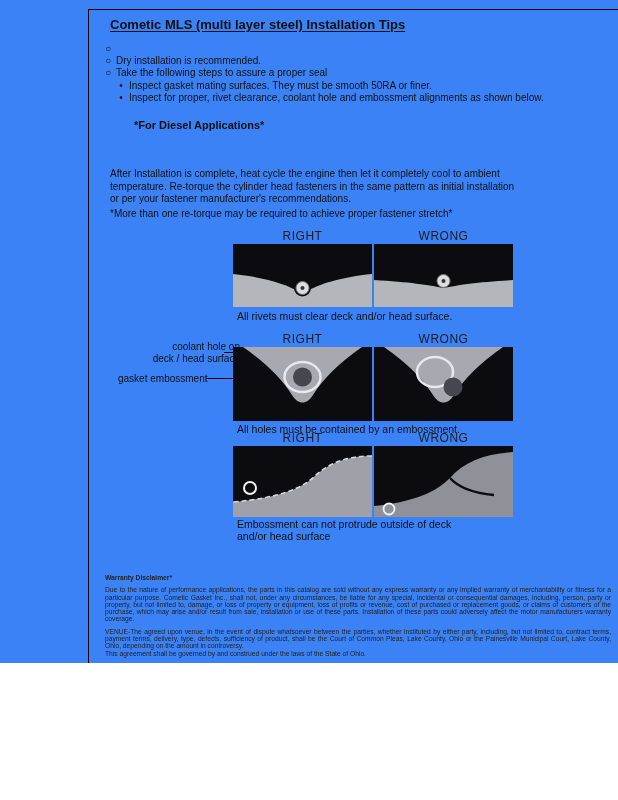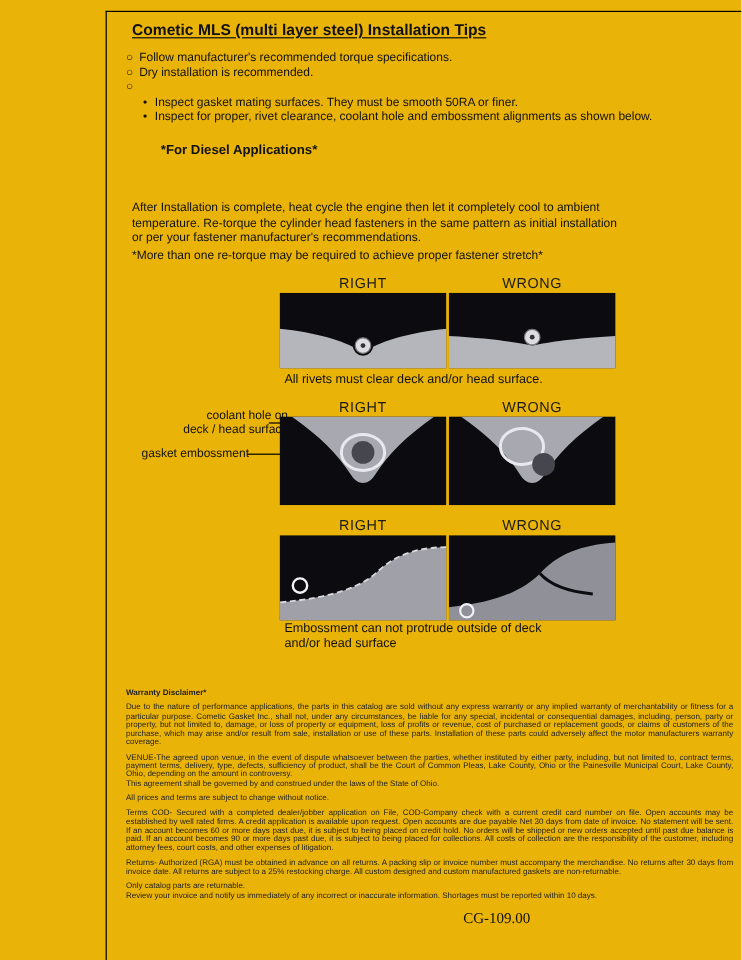--- a/index.html
+++ b/index.html
@@ -1,18 +1,18 @@
 <!DOCTYPE html>
 <html><head>
 <meta charset="utf-8">
 <style>
   * { margin:0; padding:0; box-sizing:border-box; }
   html,body { background:#ffffff; }
   body { font-family:"Liberation Sans", sans-serif; color:#111; }
-  .page { position:relative; width:618px; height:800px; background:#eab308; overflow:hidden; }
+  .page { position:relative; width:618px; height:663px; background:#3b82f6; overflow:hidden; }
 
   .rule-top  { position:absolute; left:88px; top:9px; width:530px; height:1px; background:#000; }
   .rule-left { position:absolute; left:88px; top:9px; width:1px; height:791px; background:#000; }
 
   .title { position:absolute; left:110px; top:17px; font-size:13px; font-weight:bold;
            text-decoration:underline; text-underline-offset:2px; }
 
   .tips { position:absolute; left:104px; top:43px; width:486px; list-style:none; font-size:10px; }
   .tips li { display:flex; gap:4px; line-height:12.2px; }
   .tips li.sub { margin-left:13px; }
@@ -57,28 +57,28 @@
 <div class="page">
 
   <div class="rule-top"></div>
   <div class="rule-left"></div>
 
   <h1 class="title">Cometic MLS (multi layer steel) Installation Tips</h1>
 
   <ul class="tips">
     <li>
       <span class="bullet">○</span>
-      <span>Follow manufacturer's recommended torque specifications.</span>
     </li>
     <li>
       <span class="bullet">○</span>
       <span>Dry installation is recommended.</span>
     </li>
     <li>
       <span class="bullet">○</span>
+      <span>Take the following steps to assure a proper seal</span>
     </li>
     <li class="sub">
       <span class="bullet">•</span>
       <span>Inspect gasket mating surfaces.  They must be smooth 50RA or finer.</span>
     </li>
     <li class="sub">
       <span class="bullet">•</span>
       <span>Inspect for proper, rivet clearance, coolant hole and embossment alignments as shown below.</span>
     </li>
   </ul>
@@ -126,20 +126,21 @@
     </svg>
   </div>
   <div class="panel r2 c2">
     <svg viewBox="0 0 139 74" preserveAspectRatio="none">
       <rect width="139" height="74" fill="#0c0c10"></rect>
       <path d="M10,0 L129,0 C106,16 90,32 80,48 C74,58 65,58 59,48 C49,32 33,16 10,0 Z" fill="#a8a8b0"></path>
       <ellipse cx="61" cy="25" rx="18" ry="15" fill="none" stroke="#e8e8ee" stroke-width="2.5"></ellipse>
       <circle cx="79" cy="40" r="9.5" fill="#46464e"></circle>
     </svg>
   </div>
+  <div class="caption cap2">All holes must be contained by an embossment.</div>
 
   <div class="hdr r3 c1">RIGHT</div>
   <div class="hdr r3 c2">WRONG</div>
   <div class="panel r3 c1">
     <svg viewBox="0 0 139 71" preserveAspectRatio="none">
       <rect width="139" height="71" fill="#0c0c10"></rect>
       <path d="M139,10 C114,10 96,17 82,30 C70,42 46,52 0,56 L0,71 L139,71 Z" fill="#9fa0a8"></path>
       <path d="M139,10 C114,10 96,17 82,30 C70,42 46,52 0,56" fill="none" stroke="#d8d8de" stroke-width="1.5" stroke-dasharray="5 3"></path>
       <circle cx="17" cy="42" r="6" fill="none" stroke="#f2f2f6" stroke-width="2"></circle>
     </svg>

